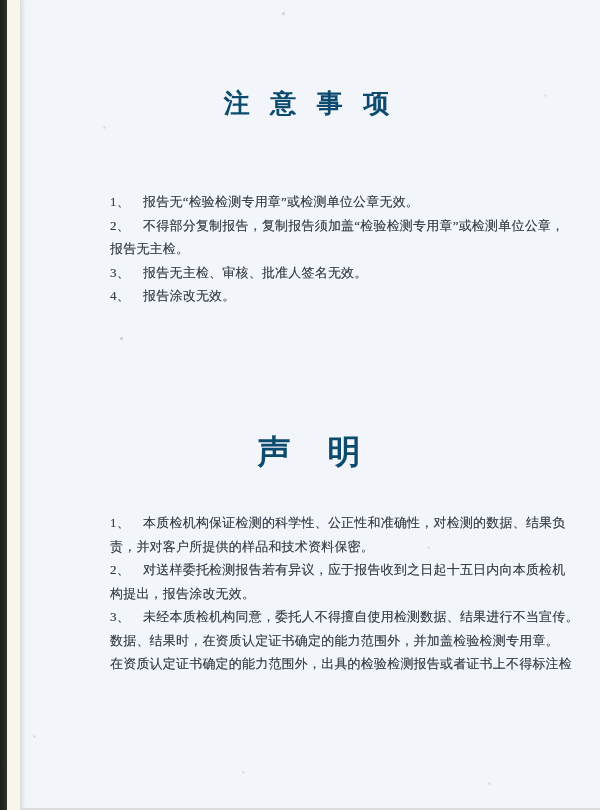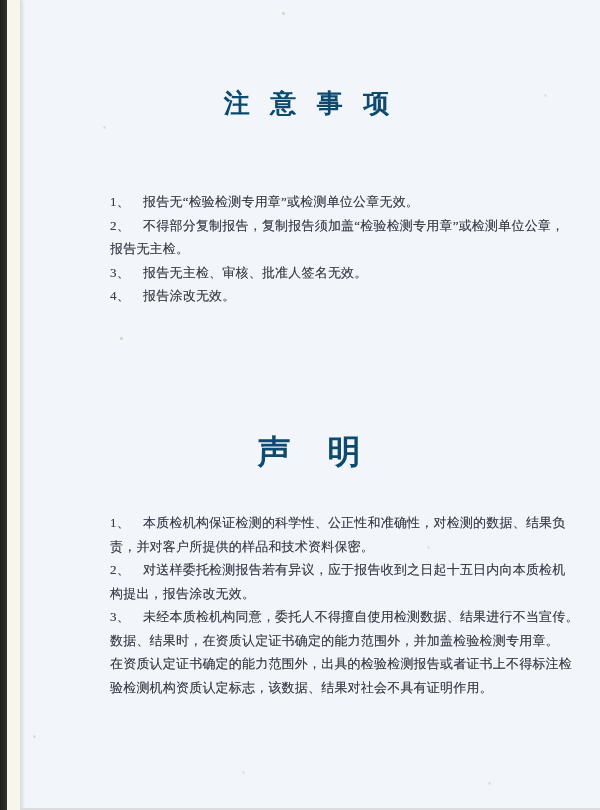--- a/index.html
+++ b/index.html
@@ -106,17 +106,16 @@
     <div class="doc-title title-statement">声　明</div>
 
     <div class="line-block statement-lines">
         <div class="text-line">1、　本质检机构保证检测的科学性、公正性和准确性，对检测的数据、结果负</div>
         <div class="text-line">责，并对客户所提供的样品和技术资料保密。</div>
         <div class="text-line">2、　对送样委托检测报告若有异议，应于报告收到之日起十五日内向本质检机</div>
         <div class="text-line">构提出，报告涂改无效。</div>
         <div class="text-line">3、　未经本质检机构同意，委托人不得擅自使用检测数据、结果进行不当宣传。</div>
         <div class="text-line">数据、结果时，在资质认定证书确定的能力范围外，并加盖检验检测专用章。</div>
         <div class="text-line">在资质认定证书确定的能力范围外，出具的检验检测报告或者证书上不得标注检</div>
-        <div class="text-line">验检测机构资质认定标志，该数据、结果对社会不具有证明作用。</div>
       </div>
 
   </div>
 </div>
 
 </body></html>

